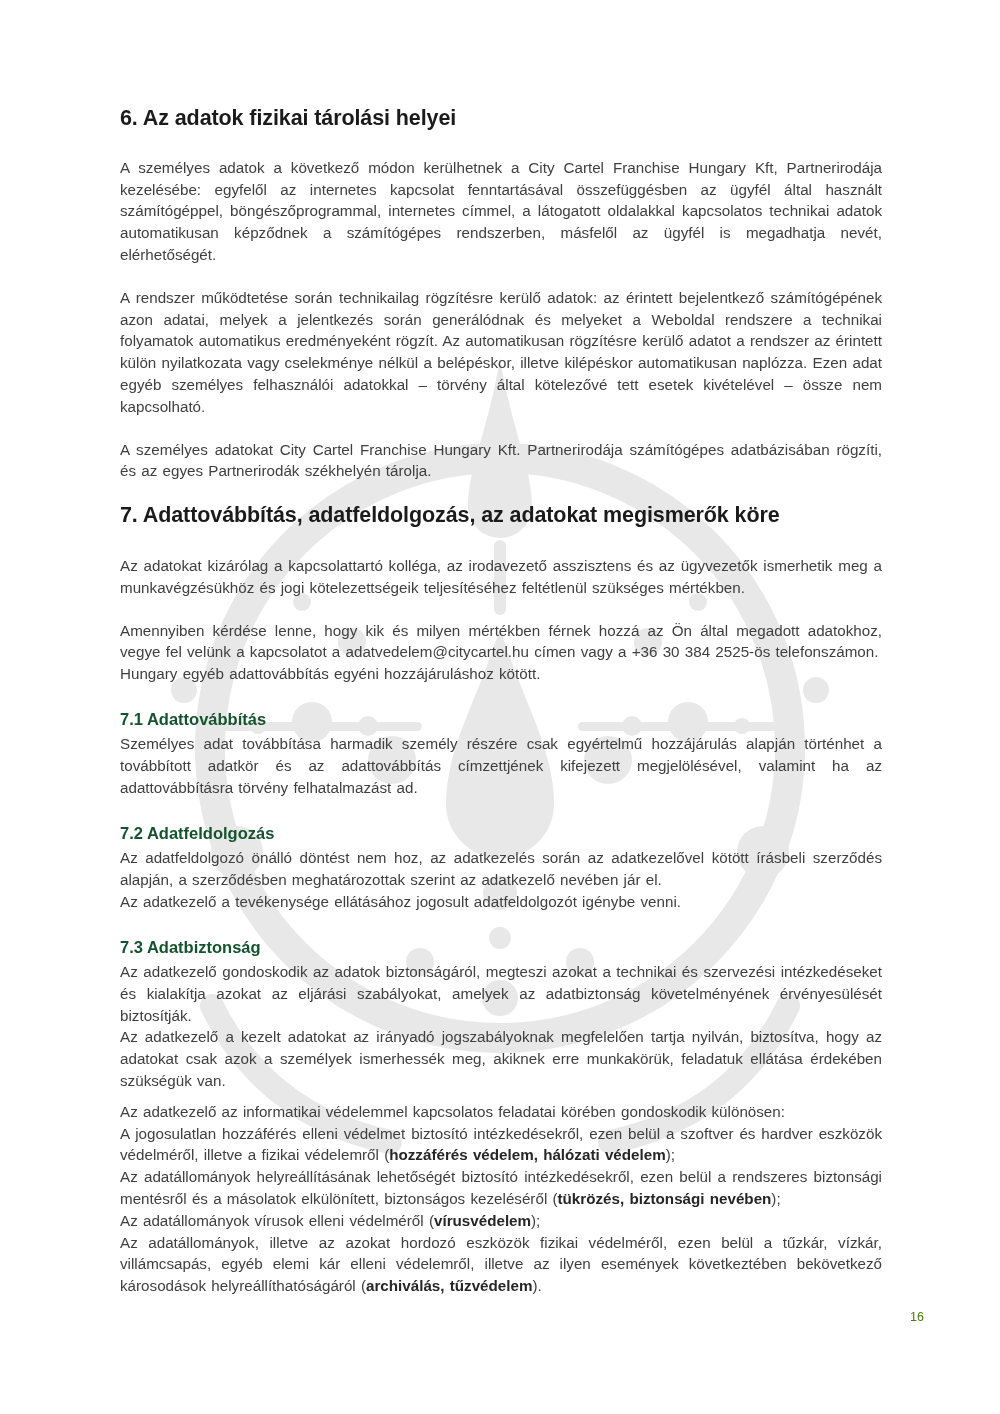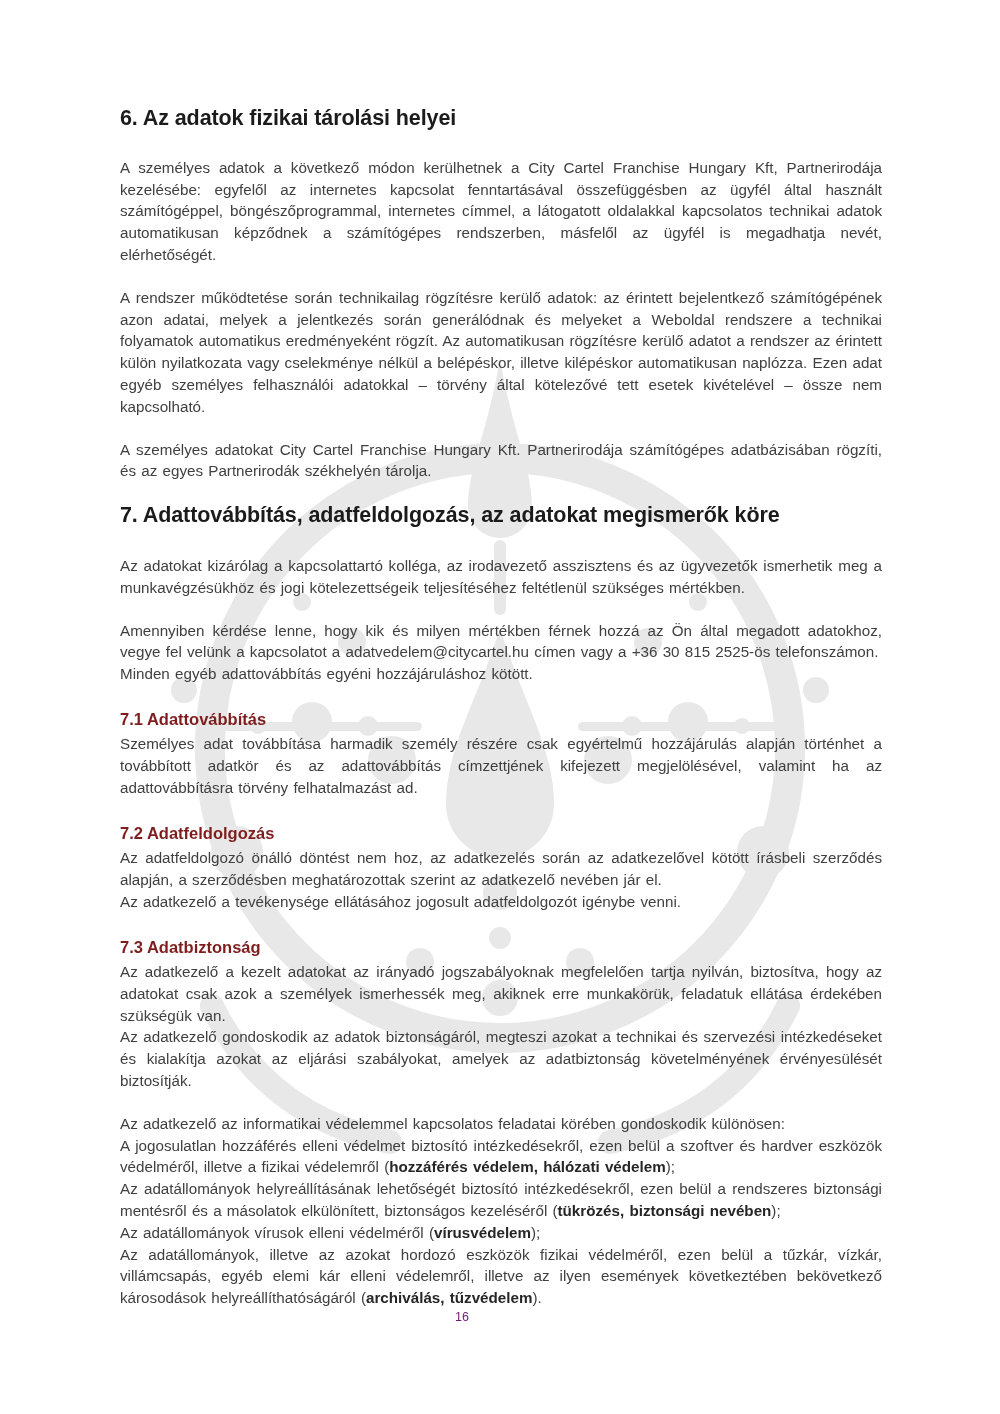--- a/index.html
+++ b/index.html
@@ -17,35 +17,35 @@
   }
   .content{
     position:absolute;left:120px;top:106px;width:762px;z-index:1;
   }
   h1{
     font-size:21.5px;font-weight:800;color:#1b1b1b;
     letter-spacing:-0.1px;margin:0 0 25px 0;line-height:1.2;
   }
   h1.h1-second{margin-top:15px;margin-bottom:26px;}
   h3{
-    font-size:16.5px;font-weight:700;color:#7f1d1d;
+    font-size:16.5px;font-weight:700;color:#14532d;
     margin:24px 0 3px 0;line-height:1.3;
   }
   p{
     font-size:15.2px;line-height:21.8px;color:#3f3f3f;
     text-align:justify;margin:0 0 21px 0;
     word-spacing:1px;
   }
   p.tight{margin:0;}
   .group{margin:0 0 21px 0;}
-  .security{margin-top:21px;}
+  .security{margin-top:9px;}
   b{font-weight:700;color:#262626;}
   .pageno{
     position:absolute;left:0;right:0;top:1310px;
-    text-align:center;font-size:12.5px;color:#701a75;z-index:1;
+    text-align:right;font-size:12.5px;color:#4d7c0f;z-index:1;
     font-family:"Liberation Sans",sans-serif;
   }
 </style>
 </head>
 <body>
 
 <div class="page">
 
   <svg class="watermark" viewBox="0 0 1000 1414" xmlns="http://www.w3.org/2000/svg" aria-hidden="true">
     <g fill="#e8e8e8" stroke="none">
@@ -89,39 +89,39 @@
 
     <p>A személyes adatok a következő módon kerülhetnek a City Cartel Franchise Hungary Kft, Partnerirodája kezelésébe: egyfelől az internetes kapcsolat fenntartásával összefüggésben az ügyfél által használt számítógéppel, böngészőprogrammal, internetes címmel, a látogatott oldalakkal kapcsolatos technikai adatok automatikusan képződnek a számítógépes rendszerben, másfelől az ügyfél is megadhatja nevét, elérhetőségét.</p>
     <p>A rendszer működtetése során technikailag rögzítésre kerülő adatok: az érintett bejelentkező számítógépének azon adatai, melyek a jelentkezés során generálódnak és melyeket a Weboldal rendszere a technikai folyamatok automatikus eredményeként rögzít. Az automatikusan rögzítésre kerülő adatot a rendszer az érintett külön nyilatkozata vagy cselekménye nélkül a belépéskor, illetve kilépéskor automatikusan naplózza. Ezen adat egyéb személyes felhasználói adatokkal – törvény által kötelezővé tett esetek kivételével – össze nem kapcsolható.</p>
     <p>A személyes adatokat City Cartel Franchise Hungary Kft. Partnerirodája számítógépes adatbázisában rögzíti, és az egyes Partnerirodák székhelyén tárolja.</p>
 
     <h1 class="h1-second">7. Adattovábbítás, adatfeldolgozás, az adatokat megismerők köre</h1>
 
     <p>Az adatokat kizárólag a kapcsolattartó kolléga, az irodavezető asszisztens és az ügyvezetők ismerhetik meg a munkavégzésükhöz és jogi kötelezettségeik teljesítéséhez feltétlenül szükséges mértékben.</p>
 
     <div class="group">
-      <p class="tight">Amennyiben kérdése lenne, hogy kik és milyen mértékben férnek hozzá az Ön által megadott adatokhoz, vegye fel velünk a kapcsolatot a adatvedelem@citycartel.hu címen vagy a +36 30 815 2525-ös telefonszámon.</p>
-      <p class="tight">Minden egyéb adattovábbítás egyéni hozzájáruláshoz kötött.</p>
+      <p class="tight">Amennyiben kérdése lenne, hogy kik és milyen mértékben férnek hozzá az Ön által megadott adatokhoz, vegye fel velünk a kapcsolatot a adatvedelem@citycartel.hu címen vagy a +36 30 384 2525-ös telefonszámon.</p>
+      <p class="tight">Hungary egyéb adattovábbítás egyéni hozzájáruláshoz kötött.</p>
     </div>
 
     <section>
       <h3>7.1 Adattovábbítás</h3>
       <p class="tight">Személyes adat továbbítása harmadik személy részére csak egyértelmű hozzájárulás alapján történhet a továbbított adatkör és az adattovábbítás címzettjének kifejezett megjelölésével, valamint ha az adattovábbításra törvény felhatalmazást ad.</p>
     </section>
 
     <section>
       <h3>7.2 Adatfeldolgozás</h3>
       <p class="tight">Az adatfeldolgozó önálló döntést nem hoz, az adatkezelés során az adatkezelővel kötött írásbeli szerződés alapján, a szerződésben meghatározottak szerint az adatkezelő nevében jár el.</p>
       <p class="tight">Az adatkezelő a tevékenysége ellátásához jogosult adatfeldolgozót igénybe venni.</p>
     </section>
 
     <section>
       <h3>7.3 Adatbiztonság</h3>
+      <p class="tight">Az adatkezelő gondoskodik az adatok biztonságáról, megteszi azokat a technikai és szervezési intézkedéseket és kialakítja azokat az eljárási szabályokat, amelyek az adatbiztonság követelményének érvényesülését biztosítják.</p>
       <p class="tight">Az adatkezelő a kezelt adatokat az irányadó jogszabályoknak megfelelően tartja nyilván, biztosítva, hogy az adatokat csak azok a személyek ismerhessék meg, akiknek erre munkakörük, feladatuk ellátása érdekében szükségük van.</p>
-      <p class="tight">Az adatkezelő gondoskodik az adatok biztonságáról, megteszi azokat a technikai és szervezési intézkedéseket és kialakítja azokat az eljárási szabályokat, amelyek az adatbiztonság követelményének érvényesülését biztosítják.</p>
     </section>
 
     <div class="security">
       <p class="tight">Az adatkezelő az informatikai védelemmel kapcsolatos feladatai körében gondoskodik különösen:</p>
       <p class="tight"><span>A jogosulatlan hozzáférés elleni védelmet biztosító intézkedésekről, ezen belül a szoftver és hardver eszközök védelméről, illetve a fizikai védelemről (</span><b>hozzáférés védelem, hálózati védelem</b><span>);</span></p>
       <p class="tight"><span>Az adatállományok helyreállításának lehetőségét biztosító intézkedésekről, ezen belül a rendszeres biztonsági mentésről és a másolatok elkülönített, biztonságos kezeléséről (</span><b>tükrözés, biztonsági nevében</b><span>);</span></p>
       <p class="tight"><span>Az adatállományok vírusok elleni védelméről (</span><b>vírusvédelem</b><span>);</span></p>
       <p class="tight"><span>Az adatállományok, illetve az azokat hordozó eszközök fizikai védelméről, ezen belül a tűzkár, vízkár, villámcsapás, egyéb elemi kár elleni védelemről, illetve az ilyen események következtében bekövetkező károsodások helyreállíthatóságáról (</span><b>archiválás, tűzvédelem</b><span>).</span></p>
     </div>
 

